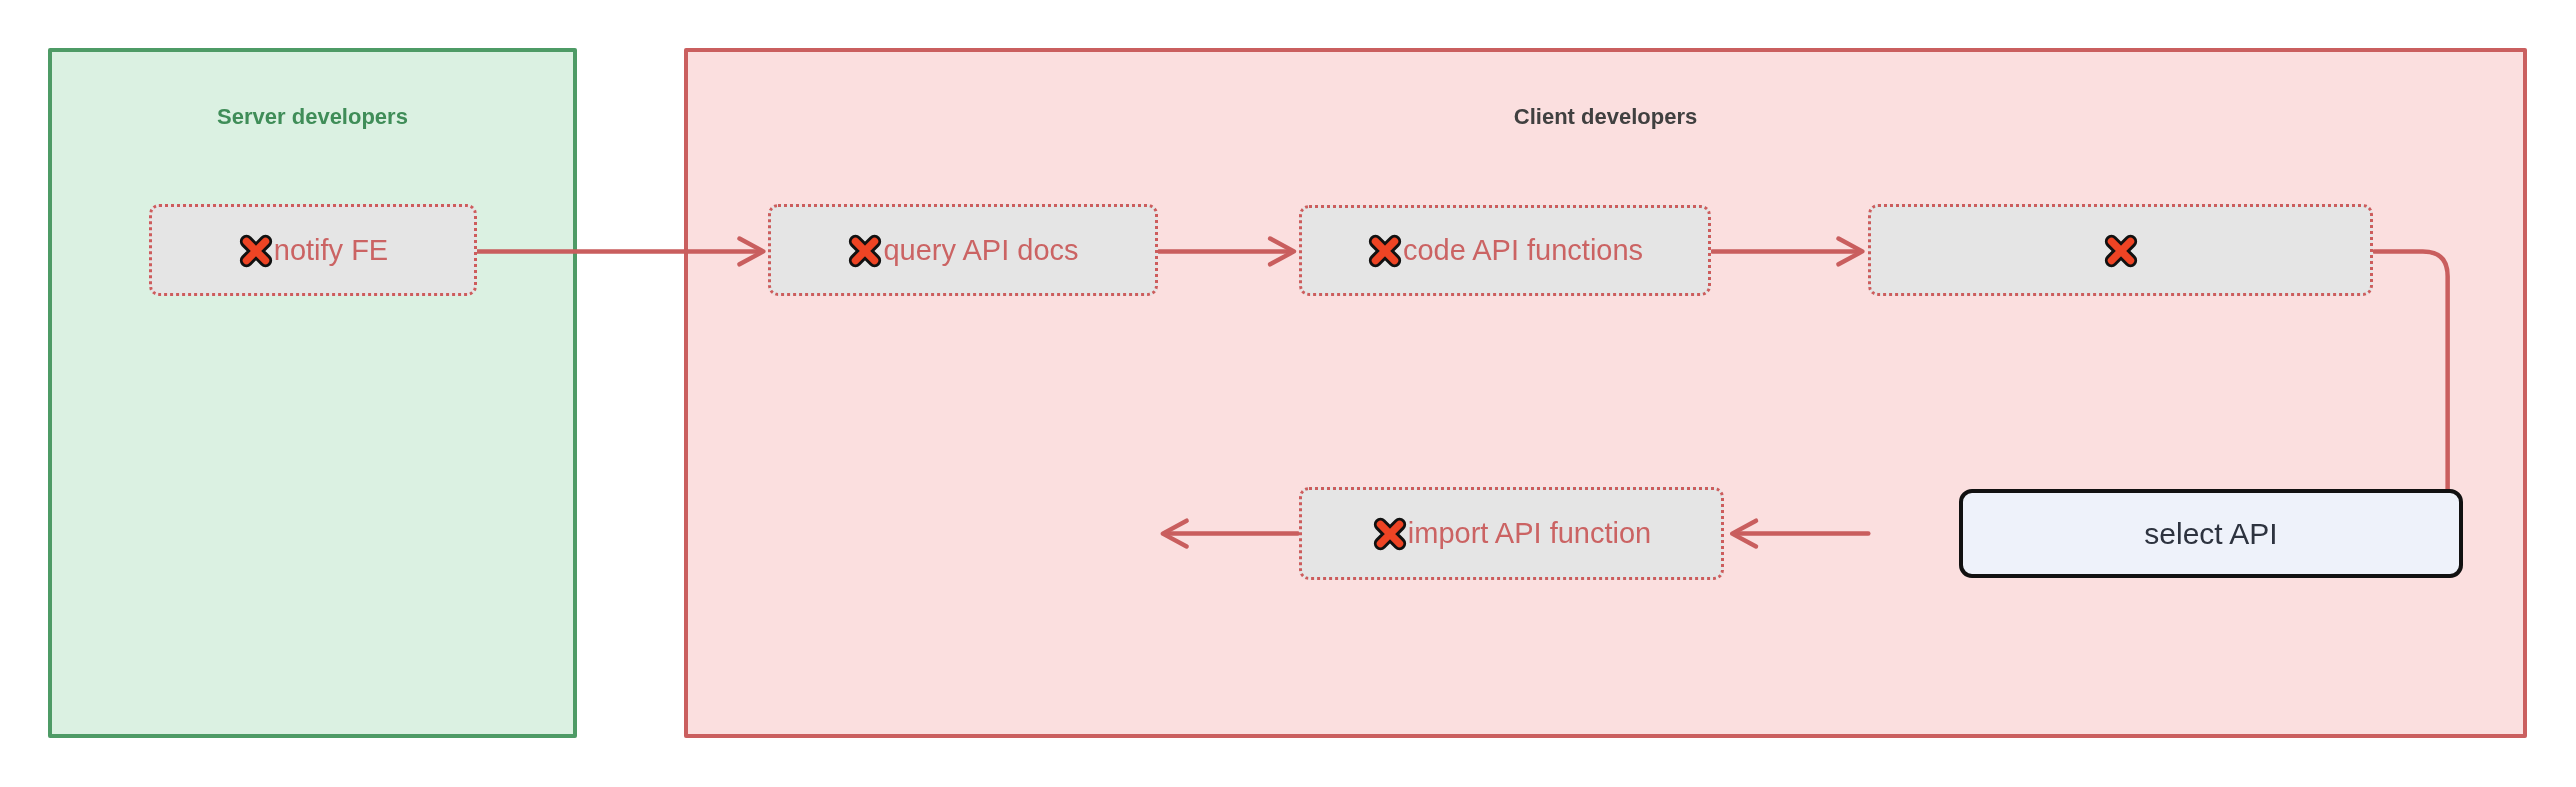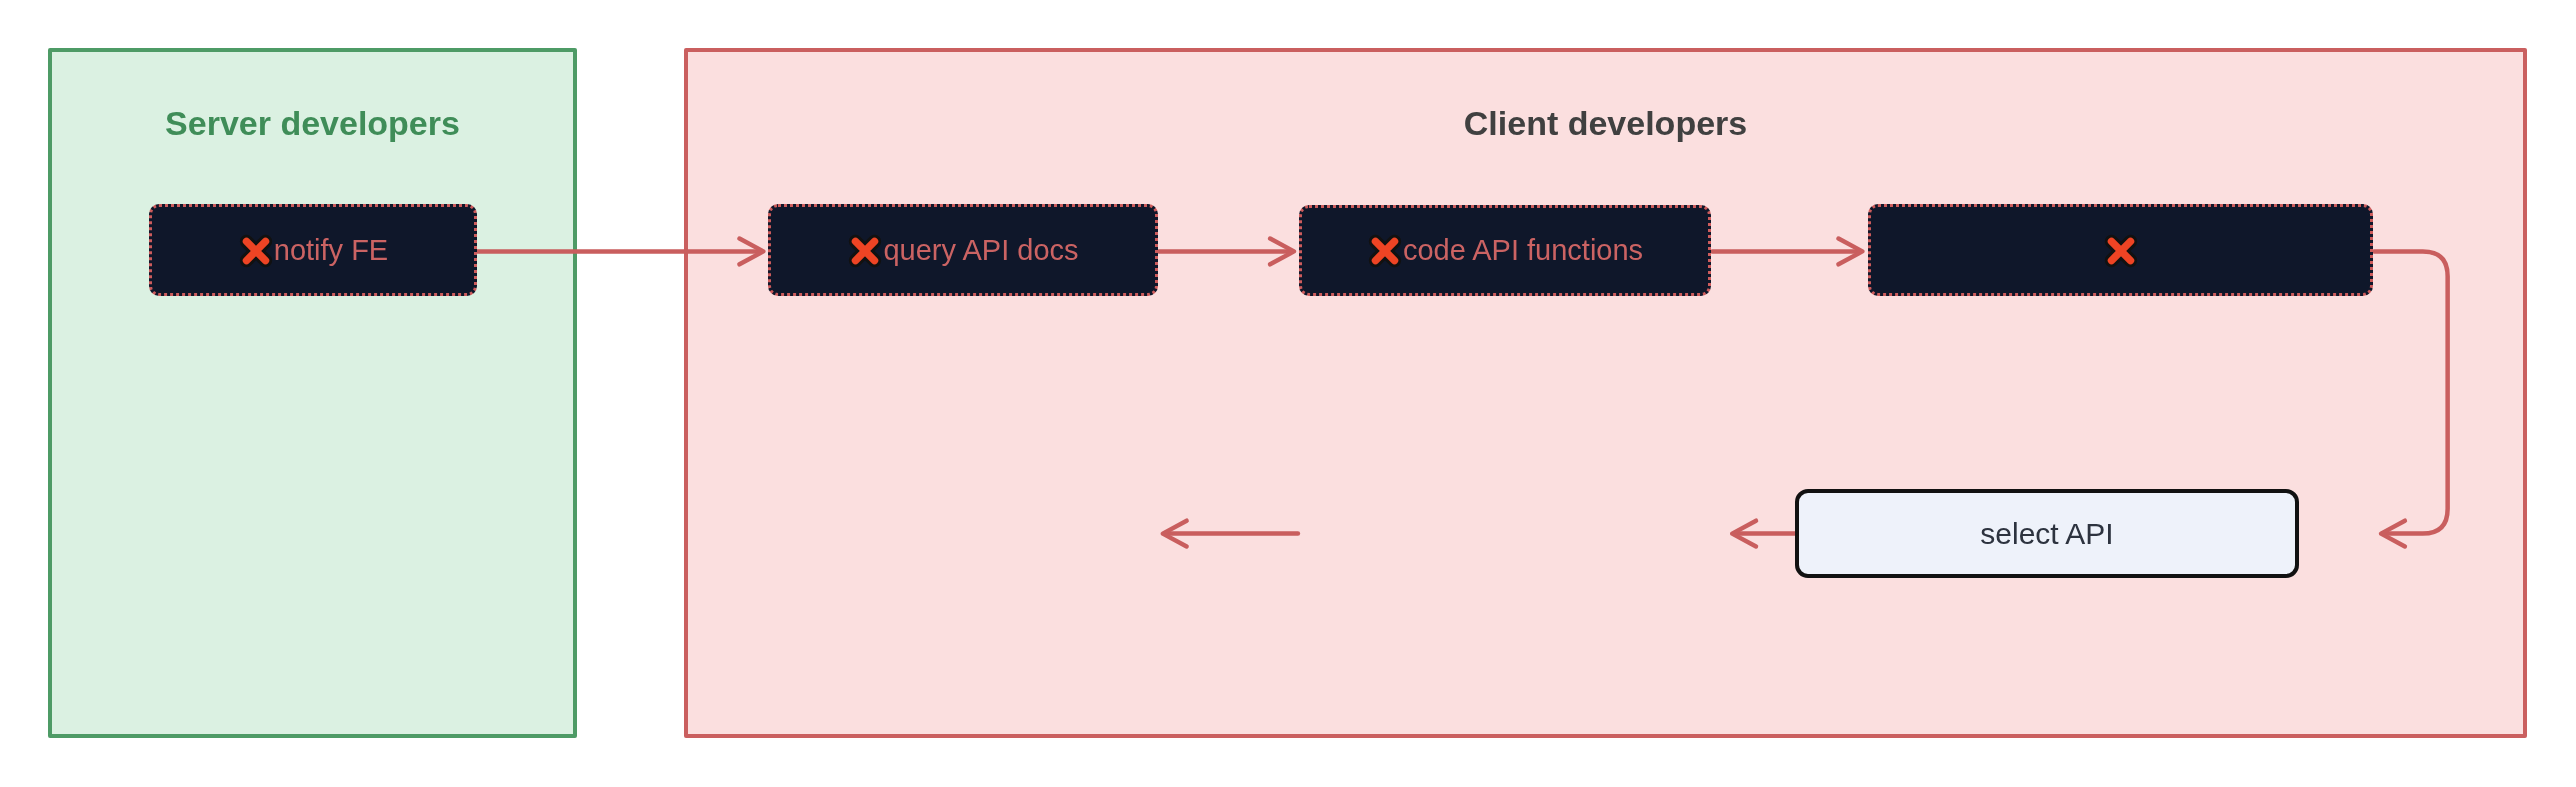--- a/index.html
+++ b/index.html
@@ -12,35 +12,35 @@
   .group-server{
     left:48px;top:48px;width:529px;height:690px;
     background:#dbf1e2;border:4px solid #4e9b66;
   }
   .group-client{
     left:684px;top:48px;width:1843px;height:690px;
     background:#fbdfdf;border:4px solid #ca5f5f;
   }
   .group-title{
     position:absolute;top:52px;left:0;width:100%;
-    text-align:center;font-size:34px;font-weight:bold;
+    text-align:center;font-size:22px;font-weight:bold;
   }
   .group-server .group-title{color:#3f8d58;}
   .group-client .group-title{color:#404040;}
   
   .edges{position:absolute;left:0;top:0;z-index:2;pointer-events:none;}
   .edge{stroke:#c95e5e;stroke-width:4.5;fill:none;stroke-linecap:round;stroke-linejoin:round;}
   
   .node{
     position:absolute;box-sizing:border-box;z-index:3;
     display:flex;align-items:center;justify-content:center;
     text-align:center;font-size:29px;line-height:1.45;
   }
   .node-task{
-    background:#0f172a;border:3.5px dotted #cd5c5c;border-radius:10px;color:#cb6363;
+    background:#e5e5e5;border:3.5px dotted #cd5c5c;border-radius:10px;color:#cb6363;
   }
   .node-selected{
     background:#eef2fa;border:4px solid #111111;border-radius:13px;color:#2d333f;font-size:30px;
   }
   .x-icon{display:inline-block;vertical-align:-9px;width:36px;height:36px;line-height:0;}
   .x-icon svg{width:36px;height:36px;}
   .label{display:inline;}
   .label-narrow{display:inline-block;max-width:260px;}
 </style>
 </head>
@@ -126,20 +126,30 @@
     <div>
       <span class="x-icon">
         <svg viewBox="0 0 34 34">
             <path d="M8 8 L26 26 M26 8 L8 26" stroke="#111111" stroke-width="12.5" stroke-linecap="round"></path>
             <path d="M8 8 L26 26 M26 8 L8 26" stroke="#ee4424" stroke-width="7" stroke-linecap="round"></path>
           </svg>
       </span>
     </div>
   </div>
 
-  <div class="node node-selected" style="left:1795px;top:489px;width:504px;height:89px;">
+  <div class="node node-selected" style="left:1959px;top:489px;width:504px;height:89px;">
     <span class="label">select API</span>
   </div>
 
+  <div class="node node-task" style="left:1299px;top:487px;width:425px;height:93px;">
+    <div>
+      <span class="x-icon">
+        <svg viewBox="0 0 34 34">
+            <path d="M8 8 L26 26 M26 8 L8 26" stroke="#111111" stroke-width="12.5" stroke-linecap="round"></path>
+            <path d="M8 8 L26 26 M26 8 L8 26" stroke="#ee4424" stroke-width="7" stroke-linecap="round"></path>
+          </svg>
+      </span><span class="label">import API function</span>
+    </div>
+  </div>
 
 
 </div>
 
 
 </body></html>

